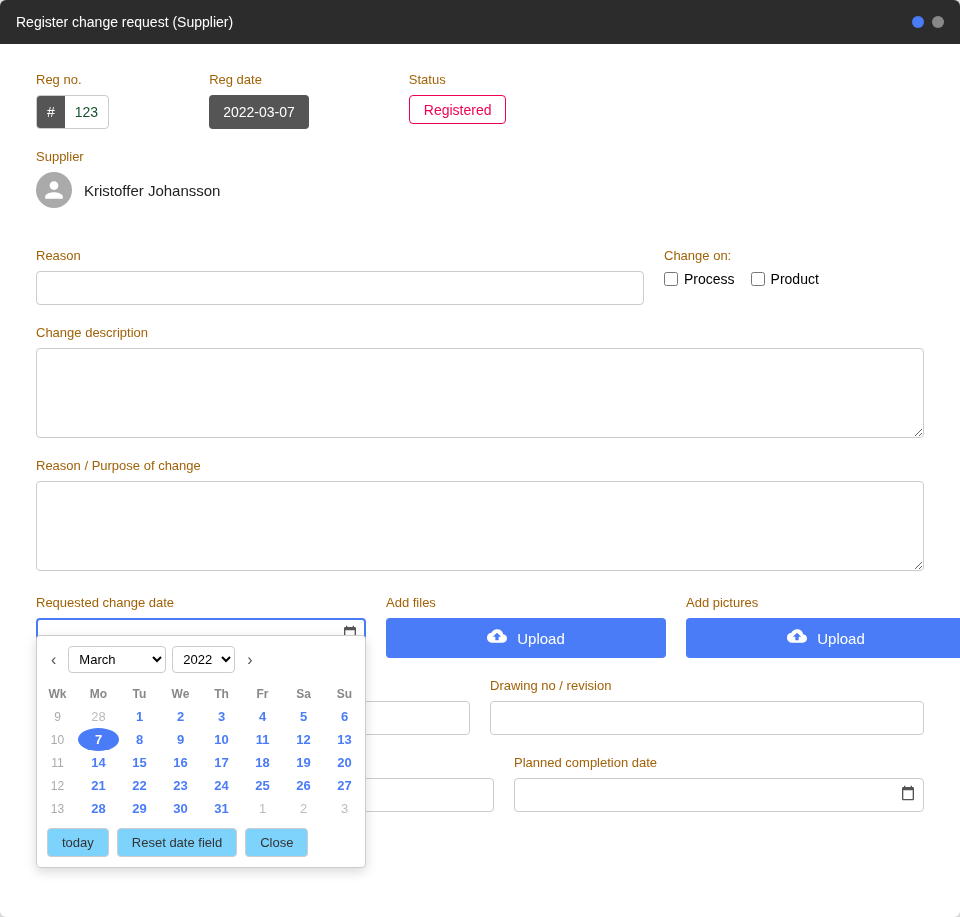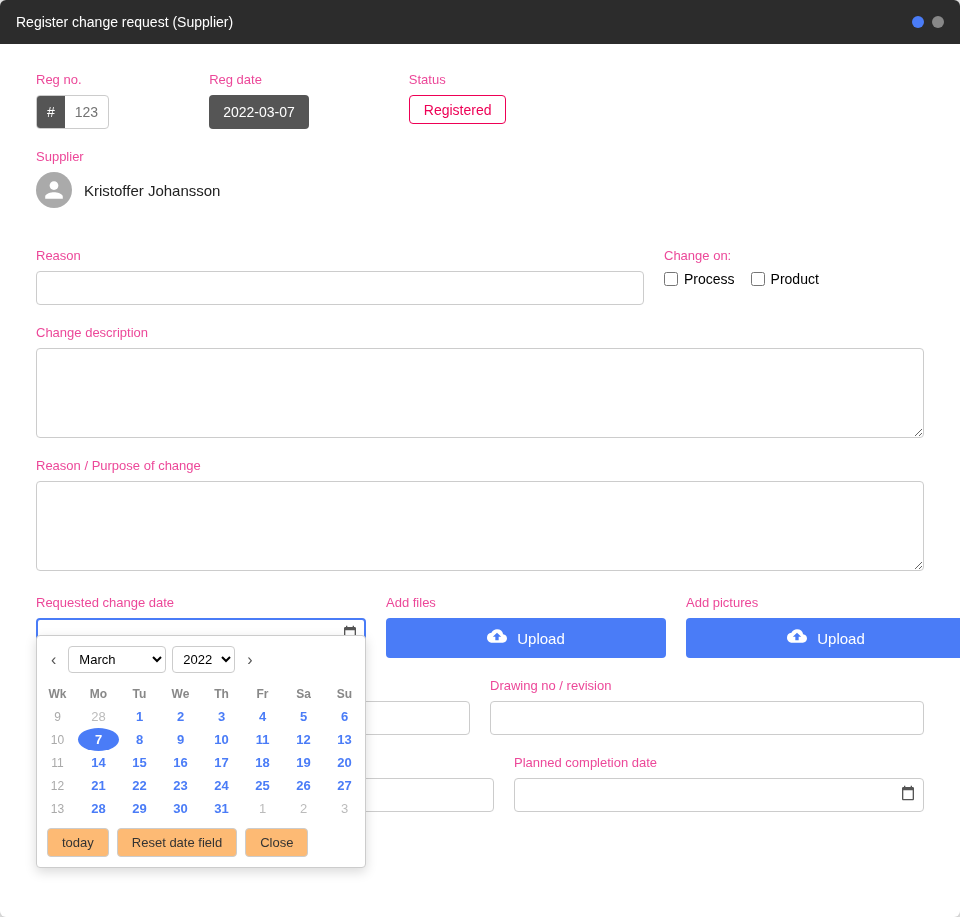--- a/index.html
+++ b/index.html
@@ -55,21 +55,21 @@
     }
 
     .field-group {
       display: flex;
       flex-direction: column;
       gap: 4px;
     }
 
     .field-label {
       font-size: 13px;
-      color: #ec4899;
+      color: #a16207;
       margin-bottom: 4px;
     }
 
     .reg-no-input {
       display: flex;
       align-items: center;
       border: 1px solid #ccc;
       border-radius: 4px;
       overflow: hidden;
       height: 34px;
@@ -81,21 +81,21 @@
       padding: 0 10px;
       height: 100%;
       display: flex;
       align-items: center;
       font-size: 14px;
     }
 
     .reg-no-value {
       padding: 0 10px;
       font-size: 14px;
-      color: #737373;
+      color: #14532d;
     }
 
     .reg-date-box {
       background: #555;
       color: #fff;
       border-radius: 4px;
       padding: 6px 14px;
       font-size: 14px;
       height: 34px;
       display: flex;
@@ -309,21 +309,21 @@
       display: flex;
       gap: 8px;
       padding: 8px 10px 0;
       justify-content: flex-start;
     }
 
     .cal-footer-btn {
       padding: 6px 14px;
       border-radius: 4px;
       border: 1px solid #ccc;
-      background: #fdba74;
+      background: #7dd3fc;
       font-size: 13px;
       cursor: pointer;
       color: #333;
     }
 
     .upload-btn {
       display: flex;
       align-items: center;
       justify-content: center;
       gap: 10px;

